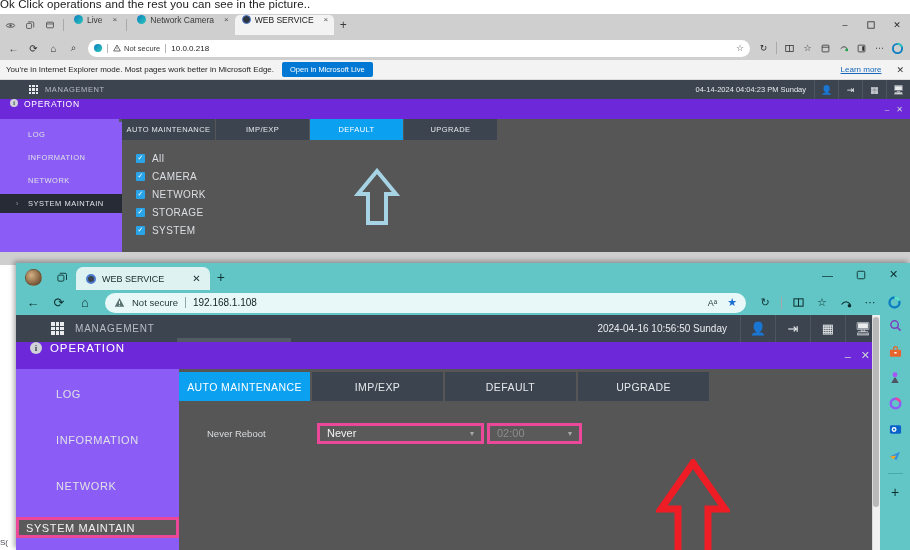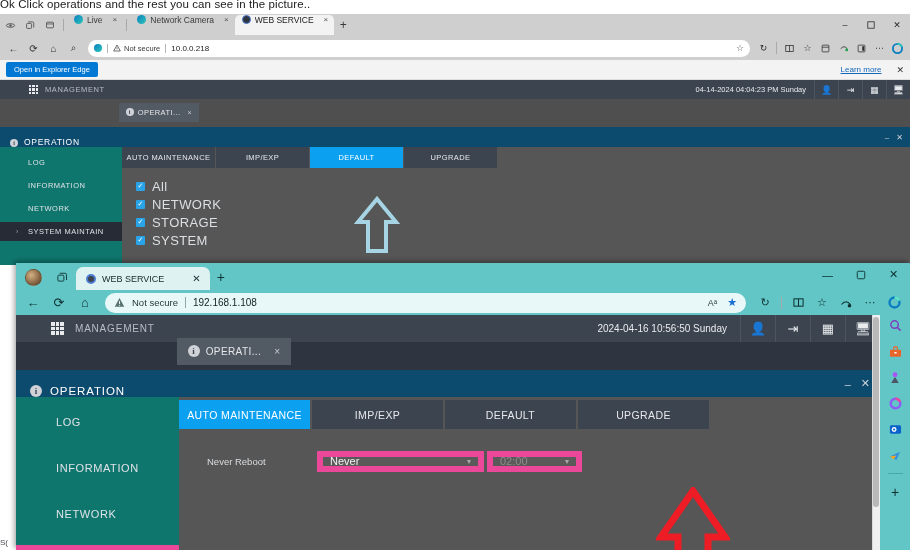--- a/index.html
+++ b/index.html
@@ -131,33 +131,33 @@
   }
   .app-topbar .dt {
     font-size: 7.5px; color: #e9ebed; padding: 0 8px; white-space: nowrap;
   }
   .app-topbar .hico {
     width: 24px; height: 100%; display: flex; align-items: center;
     justify-content: center; border-left: 1px solid #4d5561;
     color: #e9ebed; font-size: 9px;
   }
   .app-subbar {
-    height: 20px; background: #0c4a6e; display: flex; align-items: flex-end;
-    padding-left: 10px; gap: 6px; position: relative; margin-top: 28px;
+    height: 20px; background: #6d28d9; display: flex; align-items: flex-start;
+    padding-left: 10px; gap: 6px; position: relative;
   }
   .app-subbar .stitle {
     font-size: 8.5px; color: #ffffff; letter-spacing: 0.7px;
   }
   .app-subbar .winctl {
     position: absolute; right: 7px; top: 0; height: 100%;
     display: flex; align-items: center; gap: 7px;
     font-size: 8px; color: #cfd3d8;
   }
   .app-body { display: flex; height: calc(100% - 39px); }
-  .app-side { width: 122px; background: #0f766e; flex: none; padding-top: 6px; }
+  .app-side { width: 122px; background: #8b5cf6; flex: none; padding-top: 6px; }
   .side-item {
     height: 19px; display: flex; align-items: center; font-size: 7.5px;
     color: #dfe2e6; letter-spacing: 0.5px; padding-left: 28px;
     position: relative; margin-bottom: 4px;
   }
   .side-item.sel { background: #262b35; }
   .side-item .chev {
     position: absolute; left: 16px; font-size: 7px; color: #9aa0a8;
   }
   .app-main { flex: 1; background: #565656; position: relative; }
@@ -169,21 +169,21 @@
     border-right: 1px solid #565656;
   }
   .ttab.active { background: #0ca0f0; color: #ffffff; }
   .chklist { padding: 9px 0 0 14px; }
   .chkrow { display: flex; align-items: center; gap: 7px; height: 18px; }
   .chkbox {
     width: 9px; height: 9px; background: #29a4e8; border-radius: 1px;
     display: flex; align-items: center; justify-content: center;
     color: #ffffff; font-size: 7px; flex: none;
   }
-  .chkrow .clbl { font-size: 13px; color: #dcdfe3; letter-spacing: 0.4px; }
+  .chkrow .clbl { font-size: 10px; color: #dcdfe3; letter-spacing: 0.4px; }
 
   
   .arrow-lb { position: absolute; left: 232px; top: 49px; }
 
   
   
   
   #win2 {
     position: absolute; left: 16px; top: 263px;
     width: 894px; height: 287px;
@@ -293,21 +293,21 @@
                      margin-bottom: 16px; letter-spacing: 0.6px; }
   #win2 .side-item .chev { left: 25px; font-size: 10px; }
   #win2 .app-main { background: #565656; }
   #win2 .tabrow { height: 32px; padding-top: 3px; }
   #win2 .ttab { width: 133px; font-size: 10.5px; border-right: 2px solid #565656; }
   #win2 .formrow {
     display: flex; align-items: center; height: 22px; margin: 21px 0 0 28px;
   }
   #win2 .flabel { width: 110px; font-size: 9.5px; color: #d9dcdf; }
   #win2 .sel {
-    height: 21px; background: #5a5a5a; border: 6px solid #ec4899;
+    height: 21px; background: #5a5a5a; border: 3px solid #ec4899;
     display: flex; align-items: center; padding: 0 7px;
     font-size: 11px; color: #f2f2f2; position: relative;
   }
   #win2 .sel .caret {
     margin-left: auto; font-size: 8px; color: #a8a8a8;
   }
   #win2 .sel.w1 { width: 167px; }
   #win2 .sel.w2 { width: 95px; color: #8d8d8d; margin-left: 3px; }
 
   
@@ -426,21 +426,22 @@
       <div class="toolicon">⋯</div>
       <div class="toolicon">
         <svg width="11" height="11" viewBox="0 0 12 12">
             <circle cx="6" cy="6" r="5" fill="none" stroke="#0b7dc2" stroke-width="2"></circle>
             <path d="M6 1a5 5 0 014.7 3.3" fill="none" stroke="#2bc6b8" stroke-width="2"></path>
           </svg>
       </div>
     </div>
 
     <div class="iebar">
-      <span class="iebtn">Open in Explorer Edge</span>
+      <span class="ietxt">You're in Internet Explorer mode. Most pages work better in Microsoft Edge.</span>
+      <span class="iebtn">Open in Microsoft Live</span>
       <span class="learn">Learn more</span>
       <span class="iex">✕</span>
     </div>
 
     <div class="app">
       <div class="app-topbar">
         <span class="grid-ico">
             <i></i>
             <i></i>
             <i></i>
@@ -496,20 +497,24 @@
             <div class="ttab active">DEFAULT</div>
             <div class="ttab">UPGRADE</div>
           </div>
           <div class="chklist">
             <div class="chkrow">
               <span class="chkbox">✓</span>
               <span class="clbl">All</span>
             </div>
             <div class="chkrow">
               <span class="chkbox">✓</span>
+              <span class="clbl">CAMERA</span>
+            </div>
+            <div class="chkrow">
+              <span class="chkbox">✓</span>
               <span class="clbl">NETWORK</span>
             </div>
             <div class="chkrow">
               <span class="chkbox">✓</span>
               <span class="clbl">STORAGE</span>
             </div>
             <div class="chkrow">
               <span class="chkbox">✓</span>
               <span class="clbl">SYSTEM</span>
             </div>

